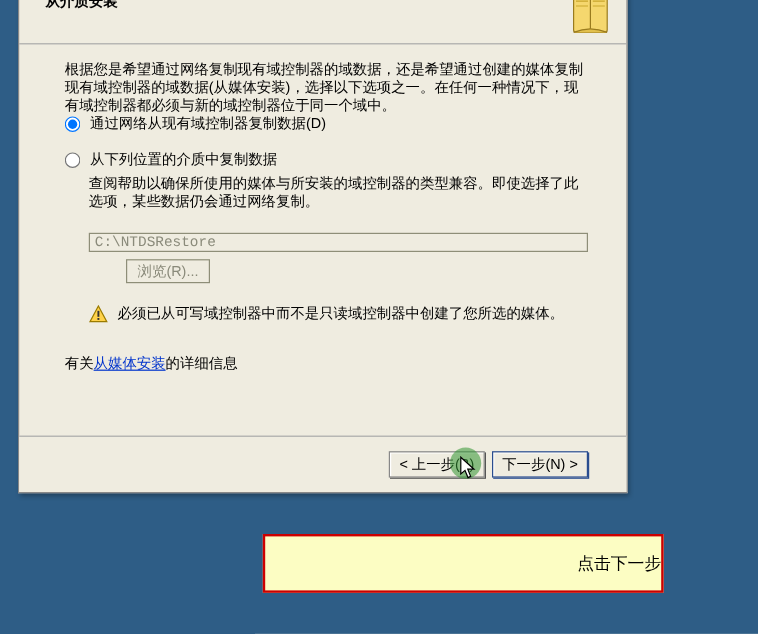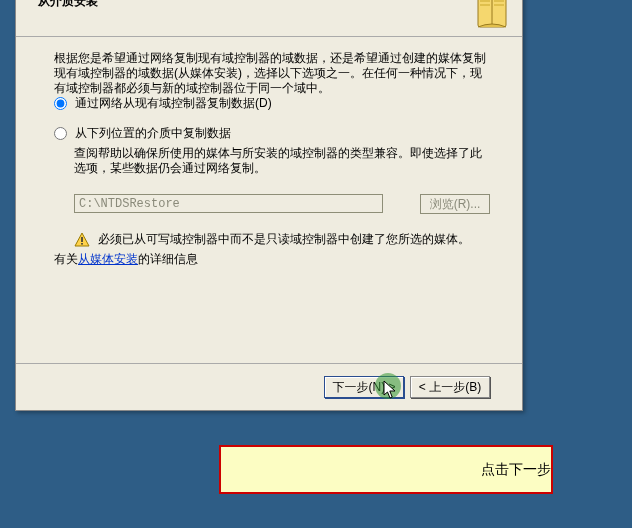--- a/index.html
+++ b/index.html
@@ -67,20 +67,21 @@
   }
   .path-label {
     margin-left: 20px;
     margin-bottom: 4px;
   }
   .path-row {
     margin-left: 20px;
     display: flex;
     gap: 6px;
     margin-bottom: 18px;
+    flex-direction: column;
   }
   .path-input {
     flex: 1;
     height: 19px;
     border: 1px solid #8e8e78;
     background: #efece0;
     color: #8a8a7a;
     font-family: "Courier New", monospace;
     font-size: 12px;
     padding: 0 4px;
@@ -96,20 +97,21 @@
     font-family: inherit;
     cursor: default;
     padding: 0;
     margin-left: 31px;
   }
   .warning-row {
     margin-left: 20px;
     display: flex;
     gap: 8px;
     line-height: 15px;
+    margin-bottom: 22px;
   }
   .warning-icon svg { width: 16px; height: 16px; }
   .link-row {
     line-height: 14px;
   }
   .link-row a {
     color: #0033cc;
     text-decoration: underline;
     cursor: pointer;
   }
@@ -221,22 +223,22 @@
       </span>
       <span>必须已从可写域控制器中而不是只读域控制器中创建了您所选的媒体。</span>
     </div>
 
     <div class="link-row">
       <span>有关</span><a>从媒体安装</a><span>的详细信息</span>
     </div>
   </div>
 
   <div class="footer">
+    <button class="btn">&lt; 上一步(B)</button>
     <button class="btn next">下一步(N) &gt;</button>
-    <button class="btn">&lt; 上一步(B)</button>
     <div class="spacer"></div>
   </div>
 </div>
 
 <div class="cursor-circle" style="left:375px; top:373px;"></div>
 <div class="arrow-cursor" style="left:383px; top:380px;">
   <svg viewBox="0 0 14 20">
     <path d="M1 1 L1 15 L4.5 12 L7 18 L9.2 17 L6.8 11 L12 11 Z" fill="#fff" stroke="#000" stroke-width="1"></path>
   </svg>
 </div>

